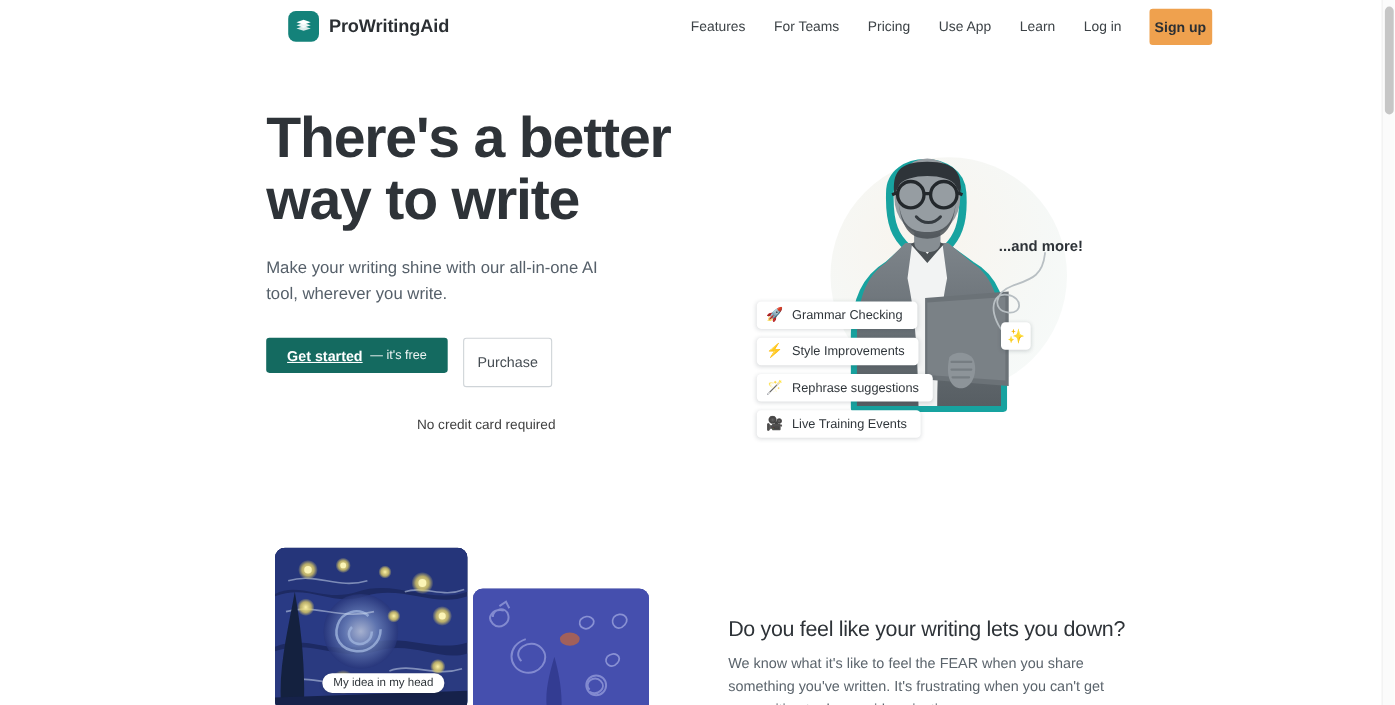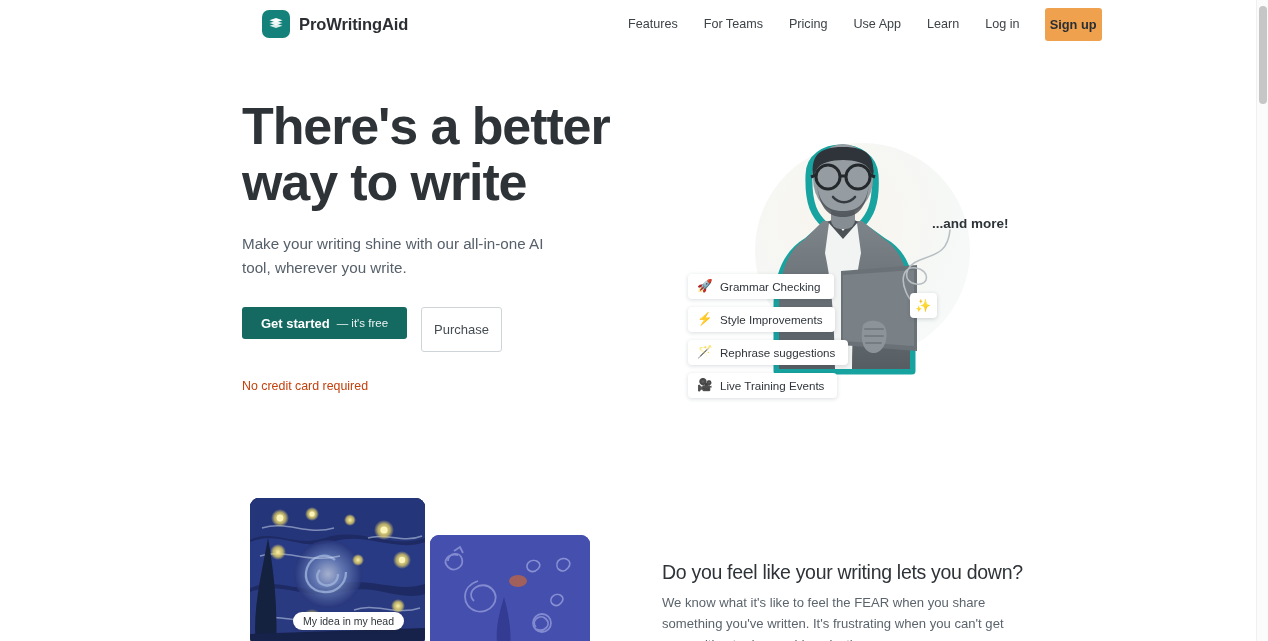--- a/index.html
+++ b/index.html
@@ -137,38 +137,39 @@
     border: none;
     border-radius: 3px;
     padding: 0 19px;
     height: 32px;
     display: inline-flex;
     align-items: center;
     gap: 7px;
     cursor: pointer;
     font-family: inherit;
   }
-  .btn-primary .bp-main { font-size: 13px; font-weight: bold; }
+  .btn-primary .bp-main { font-size: 13px; font-weight: bold; text-decoration: underline; }
   .btn-primary .bp-sub  { font-size: 11.5px; font-weight: normal; opacity: .92; }
 
   .btn-secondary {
     background: #ffffff;
     color: #454c52;
     border: 1px solid #cfd4d8;
     border-radius: 3px;
     padding: 0 12px;
     height: 45px;
     font-size: 13px;
     font-family: inherit;
     cursor: pointer;
   }
 
   .hero-note {
     font-size: 12.4px;
-    color: #c2410c;
+    color: #404040;
+    text-align: center;
   }
 
   
   .hero-art {
     position: absolute;
     left: 660px;
     top: 60px;
     width: 360px;
     height: 330px;
   }
@@ -209,21 +210,21 @@
   }
   .chip-icon { font-size: 12.5px; line-height: 1; width: 15px; text-align:center; }
   .chip-label {
     font-size: 11.6px;
     color: #2f353a;
     white-space: nowrap;
   }
 
   .and-more {
     position: absolute;
-    left: 272px;
+    left: 248px;
     top: 108px;
     font-size: 13.5px;
     font-weight: bold;
     color: #2e3338;
     white-space: nowrap;
     z-index: 6;
   }
 
   .sparkle-card {
     position: absolute;

